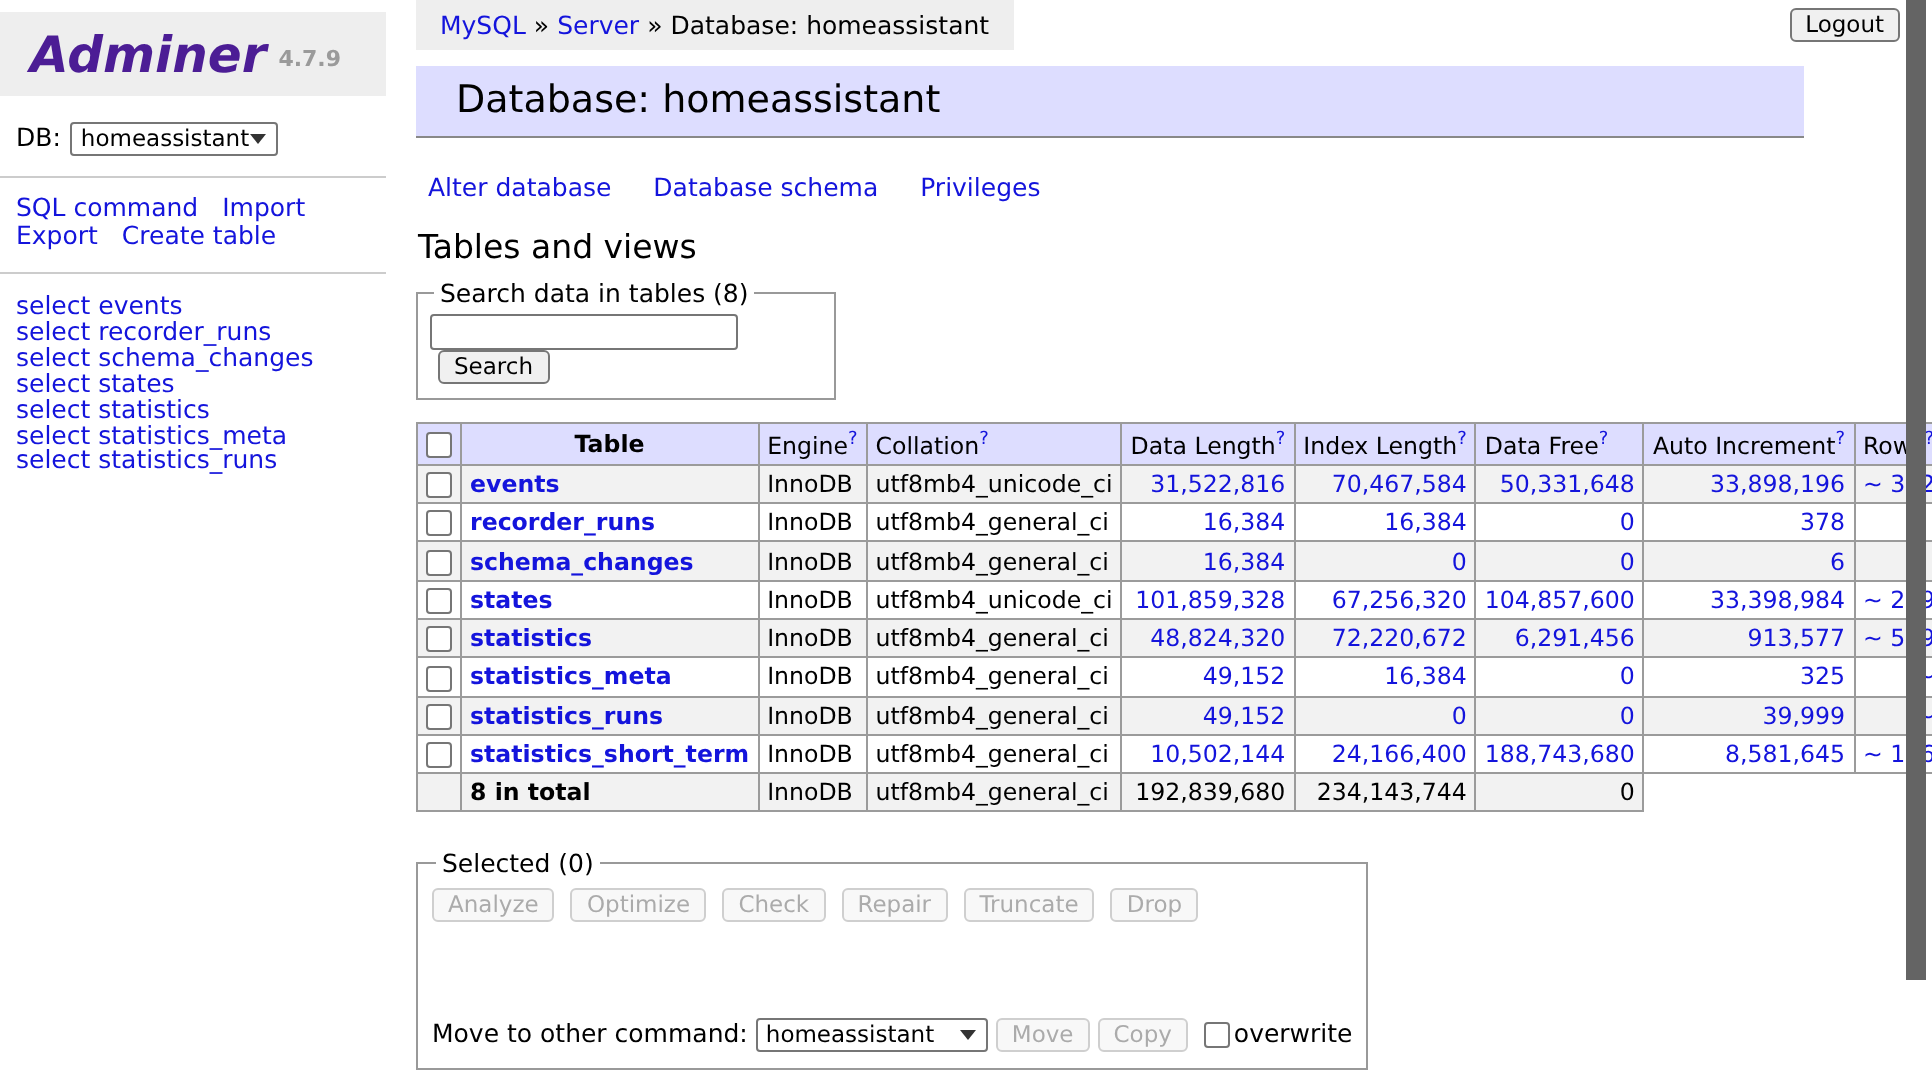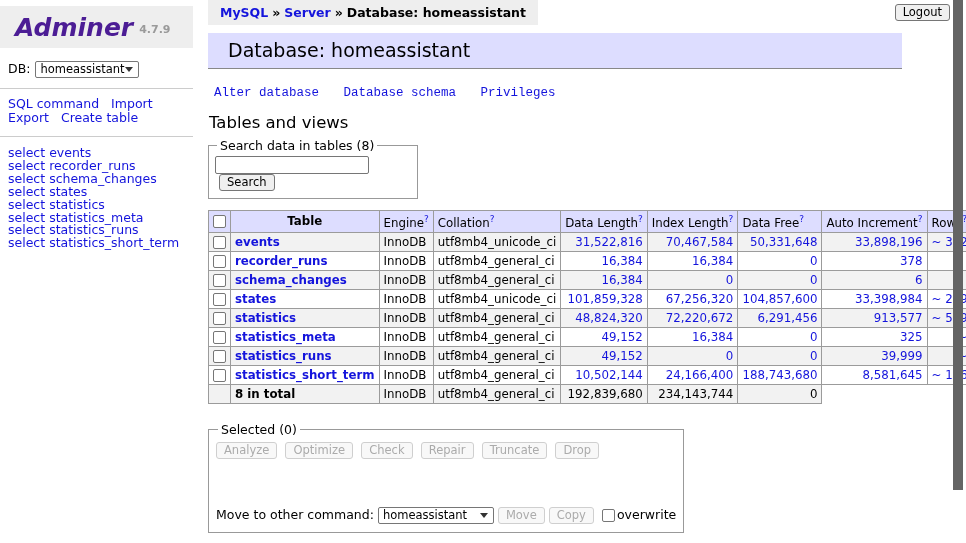--- a/index.html
+++ b/index.html
@@ -32,25 +32,25 @@
   .dbrow { padding:13px 8px 10px 8px; border-bottom:1px solid #ccc; white-space:nowrap; }
   .dbrow label { font-size:12.5px; margin-right:5px; }
   .dbrow .sel { width:80px; }
   .menulinks { padding:8px 8px 11px 8px; border-bottom:1px solid #ccc; font-size:12.5px; line-height:14px; }
   .menulinks a { margin-right:12px; }
   .tablelist { padding:10px 8px; font-size:12.5px; line-height:12.9px; }
   .tablelist .tline { white-space:nowrap; }
 
   
   .main { position:absolute; left:208px; top:0; width:694px; }
-  .breadcrumb { display:inline-block; background:#eee; height:25px; line-height:25px; padding:0 12px; font-size:12.5px;font-weight:bold; }
+  .breadcrumb { display:inline-block; background:#eee; height:25px; line-height:25px; padding:0 12px; font-size:12.5px; }
   .breadcrumb .sep { color:#000; margin:0 4px; }
   h2.pagetitle { margin-top:8px; height:35px; line-height:35px; background:#ddf; border-bottom:1px solid #888;
         font-weight:normal; font-size:19px; padding-left:20px; color:#000; }
-  .navlinks { margin:17px 0 12px 6px; font-size:12.5px;font-family:Liberation Mono, monospace; }
+  .navlinks { margin:17px 0 12px 6px; font-size:12.5px; }
   .navlinks a { margin-right:17px; }
   h3 { font-weight:normal; font-size:16.5px; color:#000; }
   .h3-tables { margin:13px 0 0 1px; }
   fieldset { border:1px solid #999; border-radius:0; }
   legend { font-size:12.5px; padding:0 3px; margin-left:2px; }
   .search-fs { margin-top:6px; width:196px; padding:3px 6px 7px 6px; }
   .search-fs .textinput { width:146px; }
   .search-fs .btn { margin-left:4px; }
 
   table.dbtable { margin-top:11px; border-collapse:collapse; font-size:11.8px; }
@@ -109,21 +109,20 @@
     </div>
 
     <div class="tablelist">
       <div class="tline"><a>select</a> <a>events</a></div>
       <div class="tline"><a>select</a> <a>recorder_runs</a></div>
       <div class="tline"><a>select</a> <a>schema_changes</a></div>
       <div class="tline"><a>select</a> <a>states</a></div>
       <div class="tline"><a>select</a> <a>statistics</a></div>
       <div class="tline"><a>select</a> <a>statistics_meta</a></div>
       <div class="tline"><a>select</a> <a>statistics_runs</a></div>
-      <div class="tline"><a>select</a> <a>statistics_short_term</a></div>
     </div>
   </div>
 
   <div class="main">
 
     <div class="breadcrumb">
       <a>MySQL</a><span class="sep">»</span><a>Server</a><span class="sep">»</span><span>Database: homeassistant</span>
     </div>
 
     <h2 class="pagetitle">Database: homeassistant</h2>

